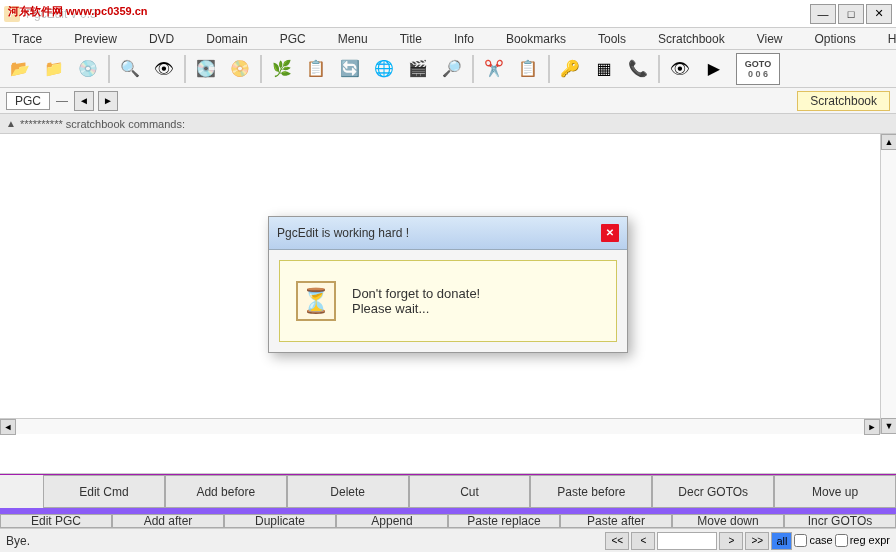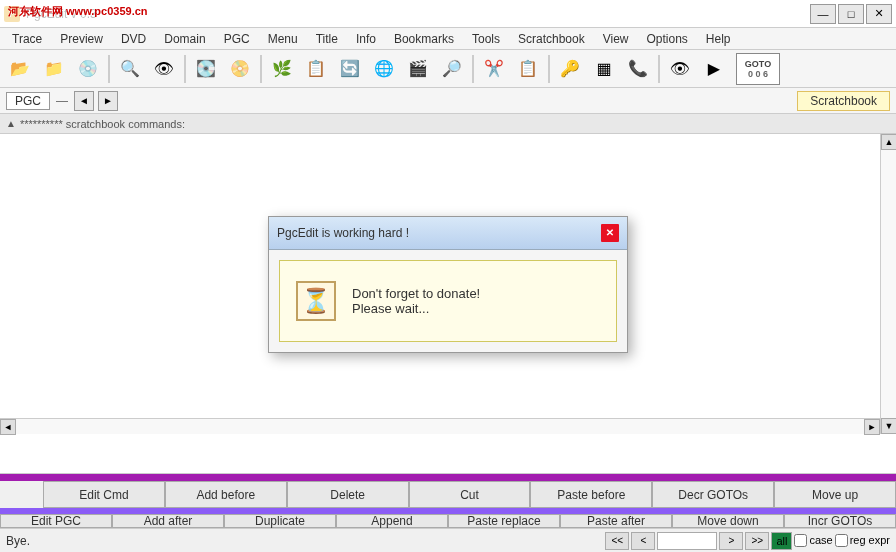--- a/index.html
+++ b/index.html
@@ -63,21 +63,21 @@
     .title-btn.close { background: #e8e8e8; }
 
     
     .menu-bar {
       background: #f5f5f5;
       display: flex;
       align-items: center;
       height: 22px;
       padding: 0 4px;
       border-bottom: 1px solid #ccc;
-      gap: 2px;
+      gap: 16px;
       text-align: right;
     }
     .menu-item {
       padding: 2px 8px;
       cursor: pointer;
       font-size: 12px;
       color: #333;
       border-radius: 2px;
     }
 
@@ -307,21 +307,21 @@
     }
     .dialog-line2 {
       font-size: 13px;
       color: #333;
     }
 
     
     .bottom-btns1 {
       display: flex;
       height: 34px;
-      border-top: 7px solid #a21caf;
+      border-top: 1px solid #a21caf;
       padding-left: 43px;
     }
     .bottom-btns2 {
       display: flex;
       height: 20px;
       border-top: 6px solid #8b5cf6;
     }
     .bot-btn {
       flex: 1;
       border: 1px solid #aaa;
@@ -369,21 +369,21 @@
       width: 60px;
       height: 18px;
       border: 1px solid #aaa;
       padding: 0 2px;
       font-size: 11px;
     }
     .nav-all {
       font-size: 11px;
       padding: 0 4px;
       border: 1px solid #aaa;
-      background: #15803d;
+      background: #3b82f6;
       cursor: pointer;
       height: 18px;
       display: flex;
       align-items: center;
     }
     .checkbox-label {
       display: flex;
       align-items: flex-start;
       gap: 2px;
       font-size: 11px;

